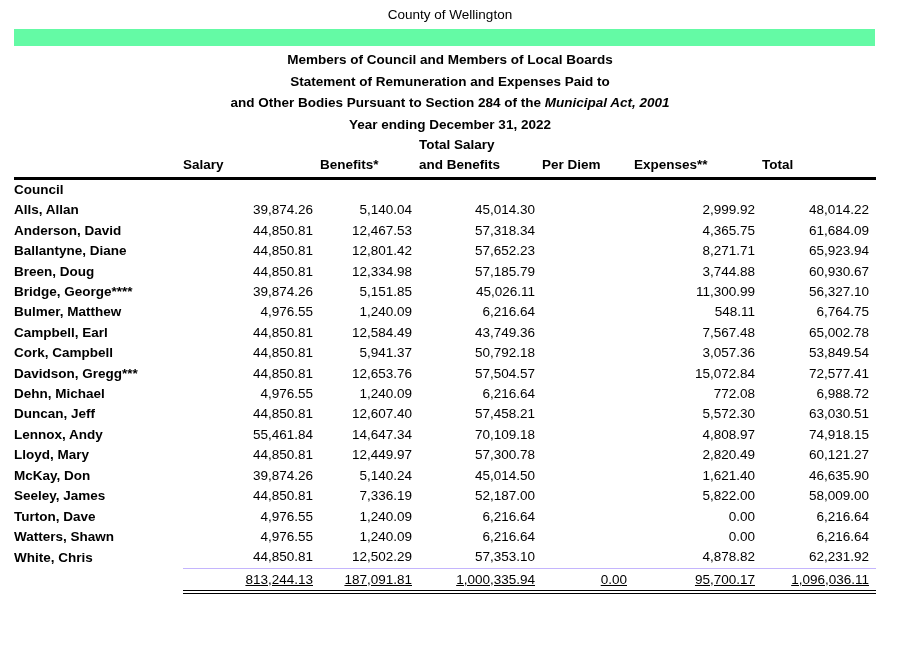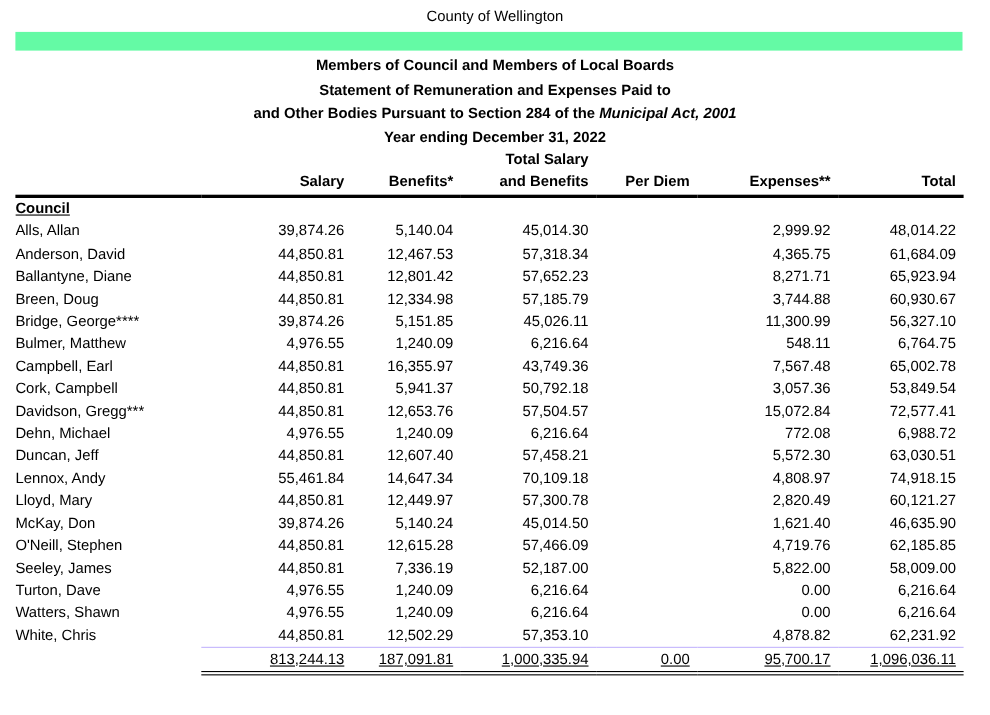--- a/index.html
+++ b/index.html
@@ -39,33 +39,33 @@
     width: 862px;
     font-size: 13.5px;
   }
   thead th {
     font-weight: bold;
     vertical-align: bottom;
     border-bottom: 3px solid #000;
     padding: 0 7px 2px 0;
     white-space: pre-line;
     line-height: 20px;
-    text-align: right;
+    text-align: left;
   }
   thead th.name-col { text-align: left; }
   td {
     line-height: 20.4px;
     padding: 0;
     white-space: nowrap;
     overflow: hidden;
   }
-  td.name { text-align: left; }
+  td.name { text-align: left; font-weight: bold; }
   td.num  { text-align: right; padding-right: 7px; }
   tr.section-row td { font-weight: bold; }
-  .section-label { text-decoration: underline; }
+  .section-label { }
   tfoot td { line-height: 21px; }
   tfoot td.num {
     border-top: 1px solid #c4b5fd;
     border-bottom: 4px double #000;
     text-decoration: underline;
   }
 </style>
 </head>
 <body>
 
@@ -162,21 +162,21 @@
         <td class="num">4,976.55</td>
         <td class="num">1,240.09</td>
         <td class="num">6,216.64</td>
         <td class="num"></td>
         <td class="num">548.11</td>
         <td class="num">6,764.75</td>
       </tr>
       <tr>
         <td class="name">Campbell, Earl</td>
         <td class="num">44,850.81</td>
-        <td class="num">16,355.97</td>
+        <td class="num">12,584.49</td>
         <td class="num">43,749.36</td>
         <td class="num"></td>
         <td class="num">7,567.48</td>
         <td class="num">65,002.78</td>
       </tr>
       <tr>
         <td class="name">Cork, Campbell</td>
         <td class="num">44,850.81</td>
         <td class="num">5,941.37</td>
         <td class="num">50,792.18</td>
@@ -230,29 +230,20 @@
         <td class="num">60,121.27</td>
       </tr>
       <tr>
         <td class="name">McKay, Don</td>
         <td class="num">39,874.26</td>
         <td class="num">5,140.24</td>
         <td class="num">45,014.50</td>
         <td class="num"></td>
         <td class="num">1,621.40</td>
         <td class="num">46,635.90</td>
-      </tr>
-      <tr>
-        <td class="name">O'Neill, Stephen</td>
-        <td class="num">44,850.81</td>
-        <td class="num">12,615.28</td>
-        <td class="num">57,466.09</td>
-        <td class="num"></td>
-        <td class="num">4,719.76</td>
-        <td class="num">62,185.85</td>
       </tr>
       <tr>
         <td class="name">Seeley, James</td>
         <td class="num">44,850.81</td>
         <td class="num">7,336.19</td>
         <td class="num">52,187.00</td>
         <td class="num"></td>
         <td class="num">5,822.00</td>
         <td class="num">58,009.00</td>
       </tr>

